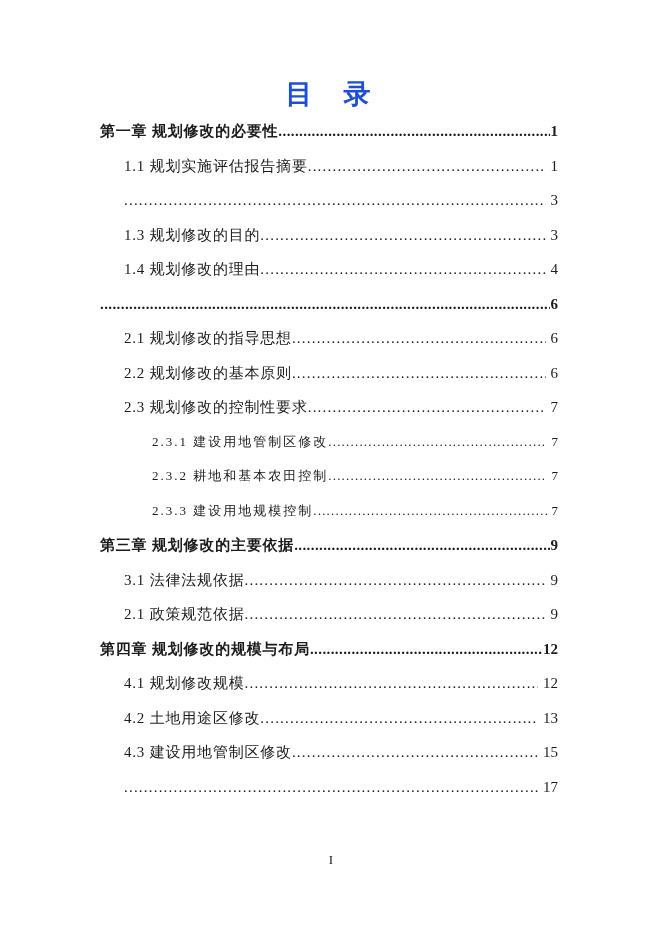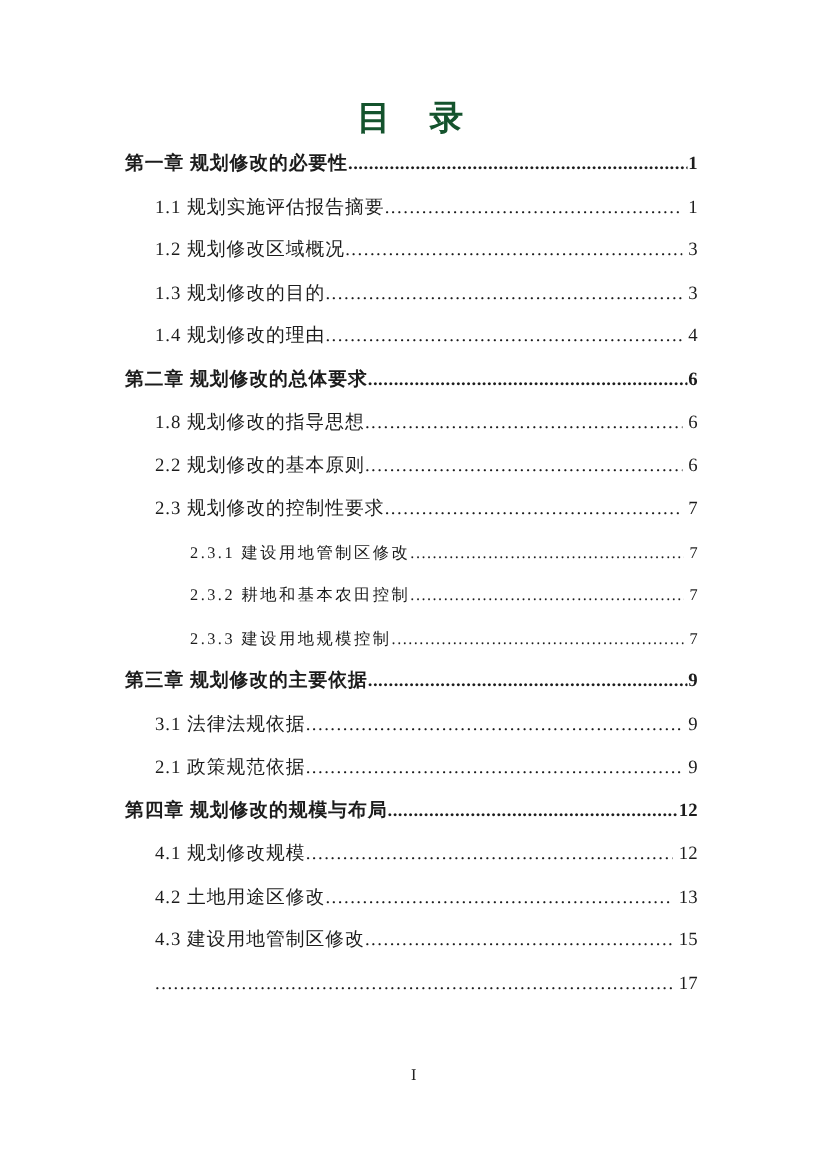--- a/index.html
+++ b/index.html
@@ -19,21 +19,21 @@
   .title {
     margin: 0;
     position: absolute;
     top: 76px;
     left: 100px;
     width: 458px;
     text-align: center;
     font-size: 27px;
     font-weight: bold;
     letter-spacing: 2px;
-    color: #14532d;
+    color: #1d4ed8;
   }
   .toc {
     position: absolute;
     top: 114px;
     left: 100px;
     width: 458px;
     display: flex;
     flex-direction: column;
   }
   .toc-row {
@@ -112,41 +112,39 @@
     <span class="label">第一章 规划修改的必要性</span>
     <span class="dots"></span>
     <span class="pagenum">1</span>
   </div>
       <div class="toc-row lvl-section">
     <span class="label">1.1 规划实施评估报告摘要</span>
     <span class="dots"></span>
     <span class="pagenum">1</span>
   </div>
       <div class="toc-row lvl-section">
-    <span class="label">1.2 规划修改区域概况</span>
     <span class="dots"></span>
     <span class="pagenum">3</span>
   </div>
       <div class="toc-row lvl-section">
     <span class="label">1.3 规划修改的目的</span>
     <span class="dots"></span>
     <span class="pagenum">3</span>
   </div>
       <div class="toc-row lvl-section">
     <span class="label">1.4 规划修改的理由</span>
     <span class="dots"></span>
     <span class="pagenum">4</span>
   </div>
       <div class="toc-row lvl-chapter">
-    <span class="label">第二章 规划修改的总体要求</span>
     <span class="dots"></span>
     <span class="pagenum">6</span>
   </div>
       <div class="toc-row lvl-section">
-    <span class="label">1.8 规划修改的指导思想</span>
+    <span class="label">2.1 规划修改的指导思想</span>
     <span class="dots"></span>
     <span class="pagenum">6</span>
   </div>
       <div class="toc-row lvl-section">
     <span class="label">2.2 规划修改的基本原则</span>
     <span class="dots"></span>
     <span class="pagenum">6</span>
   </div>
       <div class="toc-row lvl-section">
     <span class="label">2.3 规划修改的控制性要求</span>

